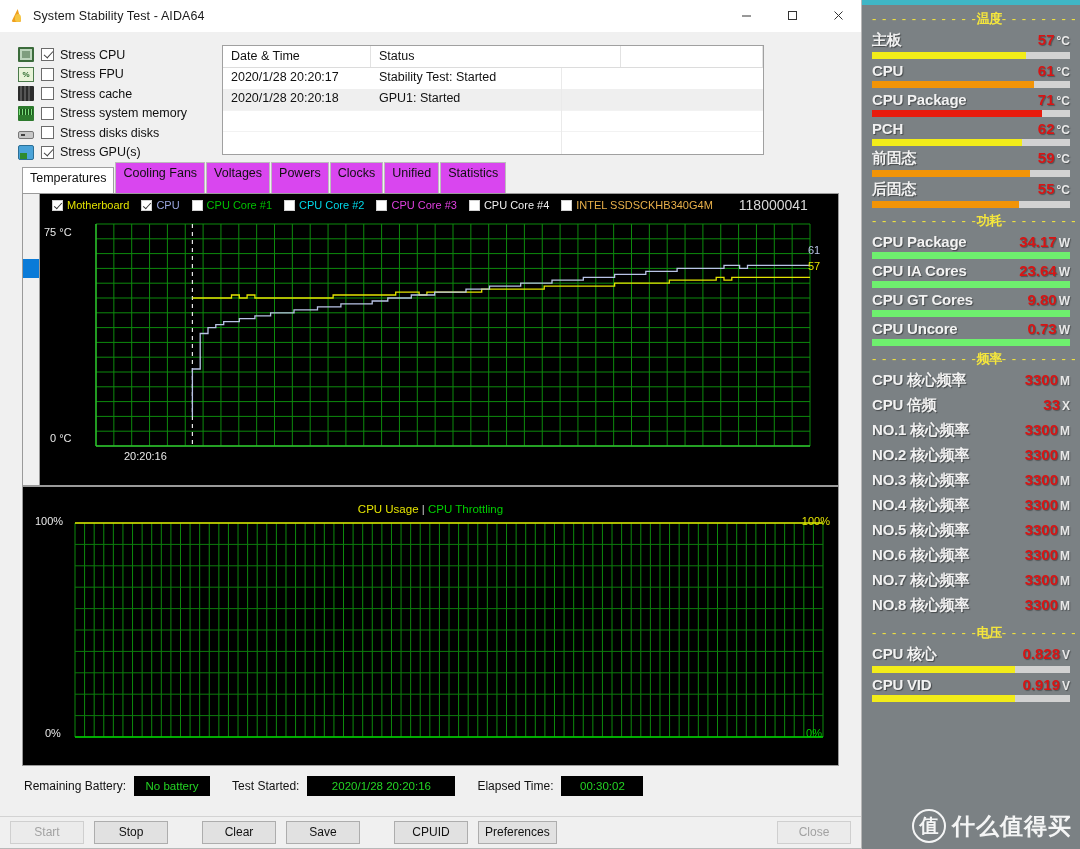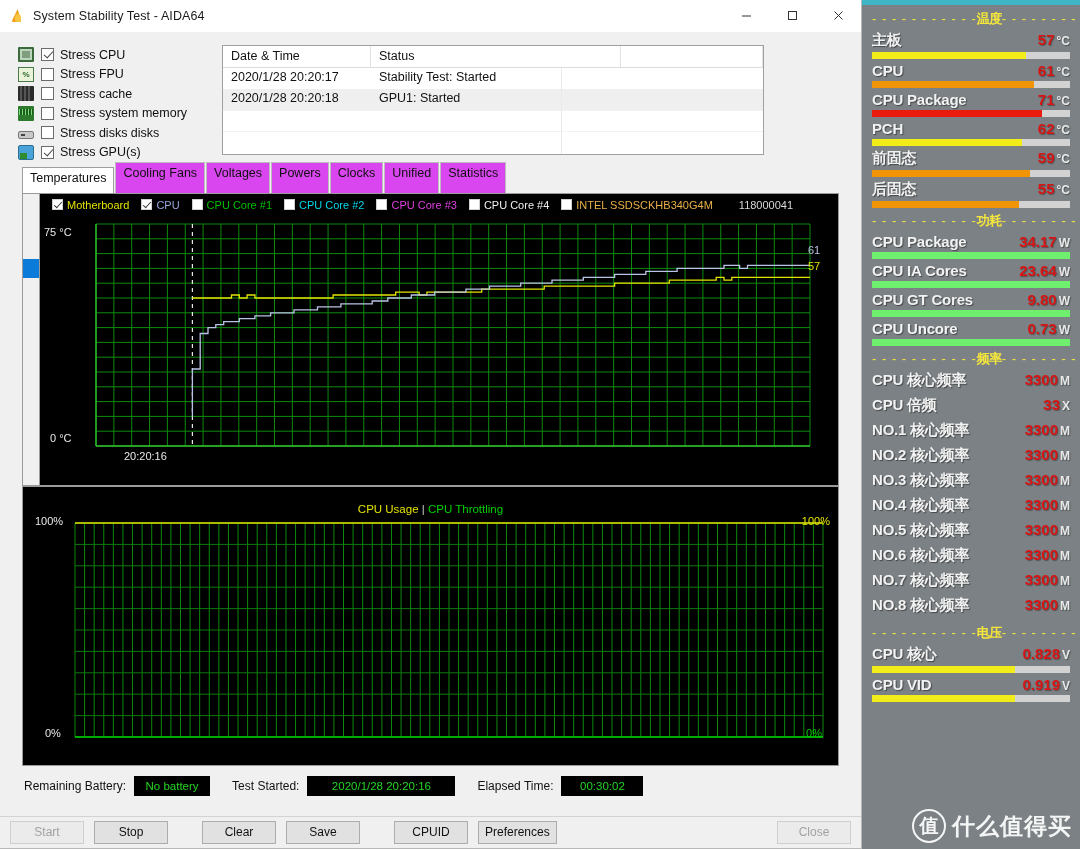--- a/index.html
+++ b/index.html
@@ -116,26 +116,26 @@
   }
   .chart-top { height: 293px; display: flex; }
   .chart-scroll {
     width: 17px; flex: none; background: #f0f0f0; border-right: 1px solid #9a9a9a;
     position: relative;
   }
   .sc-thumb { position:absolute; left:0; right:0; top:65px; height:19px; background:#0a7bd8; }
   .chart-area { flex: 1 1 auto; position: relative; background: #000; overflow: hidden; }
 
   .legendbar { position:absolute; left:0; right:0; top:3px; height:15px; display:flex; align-items:center; padding-left:12px; }
-  .lg { display:flex; align-items:center; margin-right: 12px; }
+  .lg { display:flex; align-items:flex-end; margin-right: 12px; }
   .lg .box { width:11px; height:11px; border:1px solid #cfcfcf; background:#fff; margin-right:4px; position:relative; flex:none; }
   .lg .box.on:after { content:""; position:absolute; left:3px; top:0px; width:3px; height:7px;
     border: solid #333; border-width: 0 1.5px 1.5px 0; transform: rotate(42deg); }
   .lg .txt { font-size: 11px; white-space: nowrap; }
-  .lg-serial { font-size: 11px; color: #d9d9d9; margin-left: 14px; }
+  .lg-serial { font-size: 14px; color: #d9d9d9; margin-left: 14px; }
   .axlabel { position:absolute; font-size:11px; color:#e8e8e8; }
 
   
   .chart-bot { height: 280px; position: relative; background:#000; }
   .ct-title { position:absolute; top:16px; left:0; right:0; text-align:center; font-size:11.5px; }
 
   
   .statusbar {
     display:flex; align-items:center; height: 40px; padding-left: 12px; gap: 0;
   }

